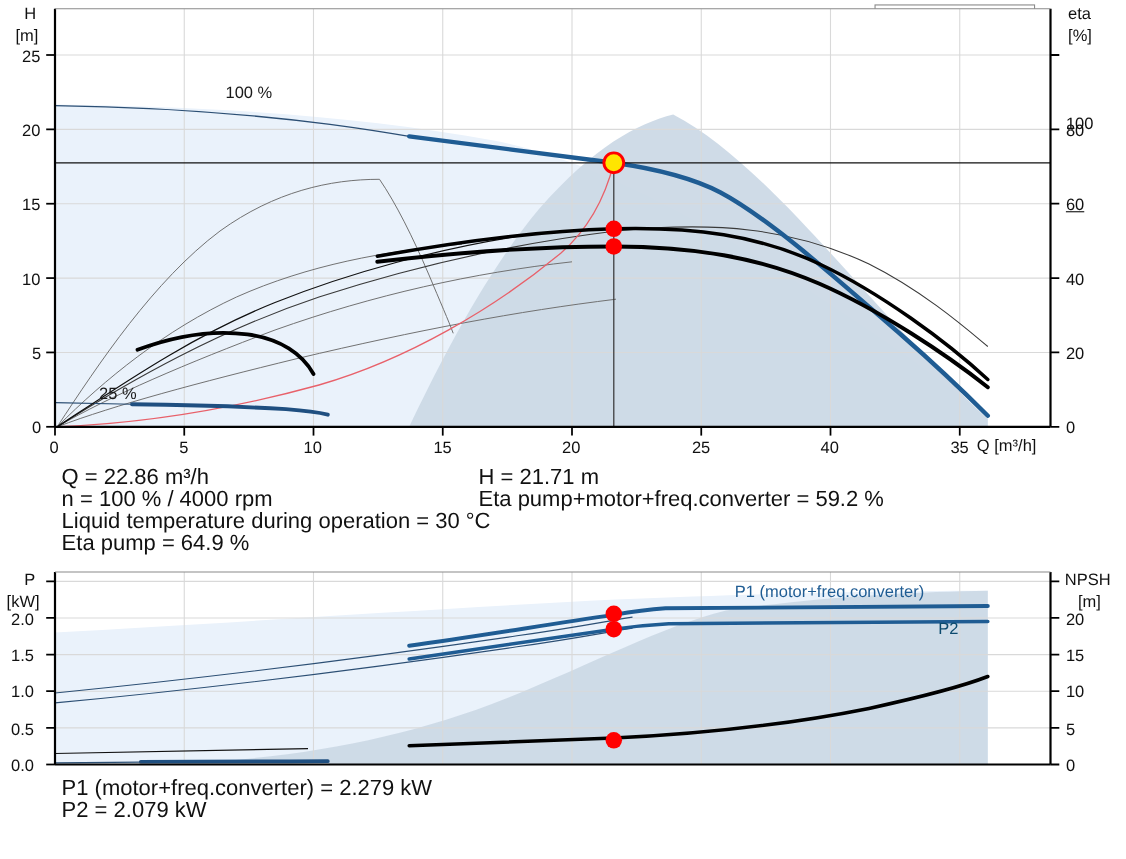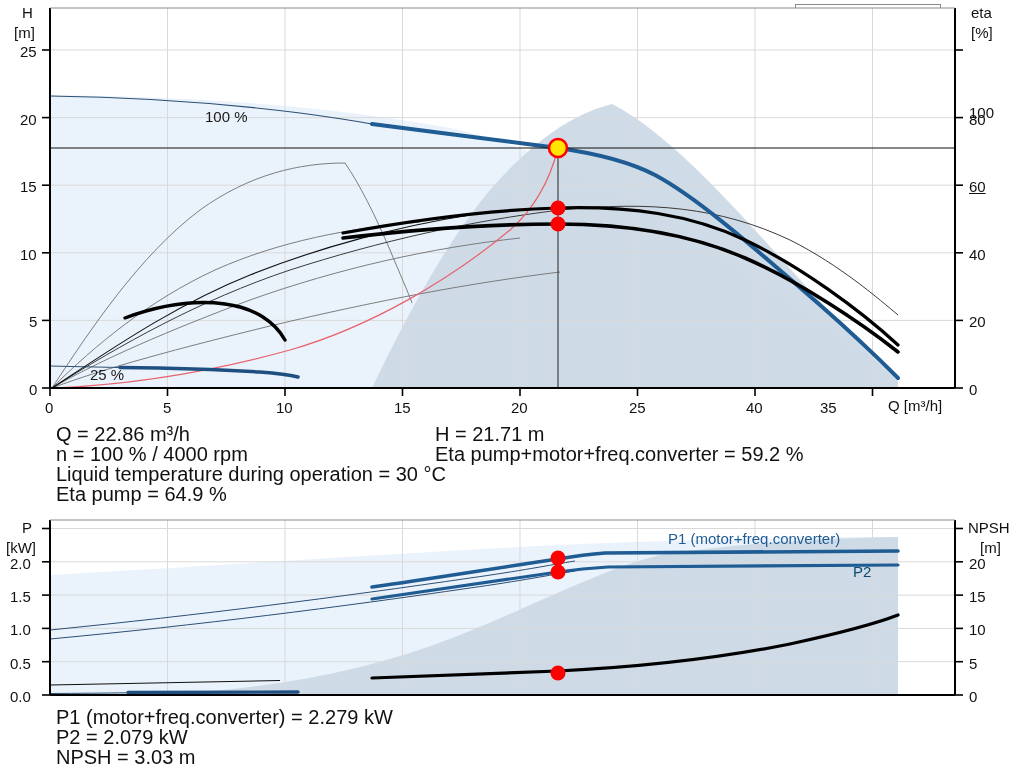--- a/index.html
+++ b/index.html
@@ -191,24 +191,24 @@
   <div class="tick" style="left:969px;top:103px;opacity:0;"></div>
   <div class="tick" style="left:969px;top:104px;">100</div>
 
   <div class="tick" style="left:45px;top:399px;">0</div>
   <div class="tick" style="left:163px;top:399px;">5</div>
   <div class="tick" style="left:276px;top:399px;">10</div>
   <div class="tick" style="left:394px;top:399px;">15</div>
   <div class="tick" style="left:511px;top:399px;">20</div>
   <div class="tick" style="left:629px;top:399px;">25</div>
   <div class="tick" style="left:746px;top:399px;">40</div>
-  <div class="tick" style="left:820px;top:399px;">35</div>
-
-  <div class="txt" style="left:205px;top:77px;margin-top:32px;">100 %</div>
-  <div class="txt" style="left:90px;top:351px;margin-top:16px;">25 %</div>
+  <div class="tick" style="left:864px;top:399px;">35</div>
+
+  <div class="txt" style="left:205px;top:77px;">100 %</div>
+  <div class="txt" style="left:90px;top:351px;">25 %</div>
 
   <div class="info" style="left:56px;top:424px;">
     <div>Q = 22.86 m³/h</div>
     <div>n = 100 % / 4000 rpm</div>
     <div>Liquid temperature during operation = 30 °C</div>
     <div>Eta pump = 64.9 %</div>
   </div>
   <div class="info" style="left:435px;top:424px;">
     <div>H = 21.71 m</div>
     <div>Eta pump+motor+freq.converter = 59.2 %</div>
@@ -323,16 +323,15 @@
   <div class="tick" style="left:969px;top:621px;">10</div>
   <div class="tick" style="left:969px;top:588px;">15</div>
   <div class="tick" style="left:969px;top:555px;">20</div>
 
   <div class="txt" style="left:668px;top:531px;color:#1f5c93;">P1 (motor+freq.converter)</div>
   <div class="txt" style="left:853px;top:564px;color:#0c4a6e;">P2</div>
 
   <div class="info" style="left:56px;top:707px;">
     <div>P1 (motor+freq.converter) = 2.279 kW</div>
     <div>P2 = 2.079 kW</div>
-    <div>NPSH = 3.03 m</div>
   </div>
 
 </div>
 
 </body></html>

